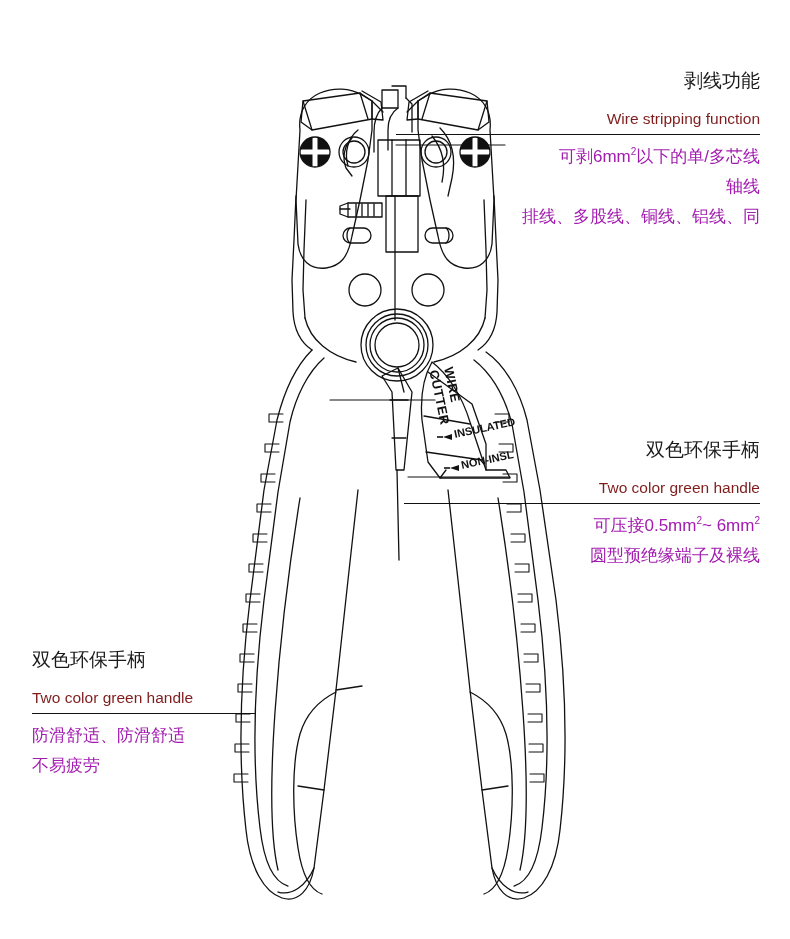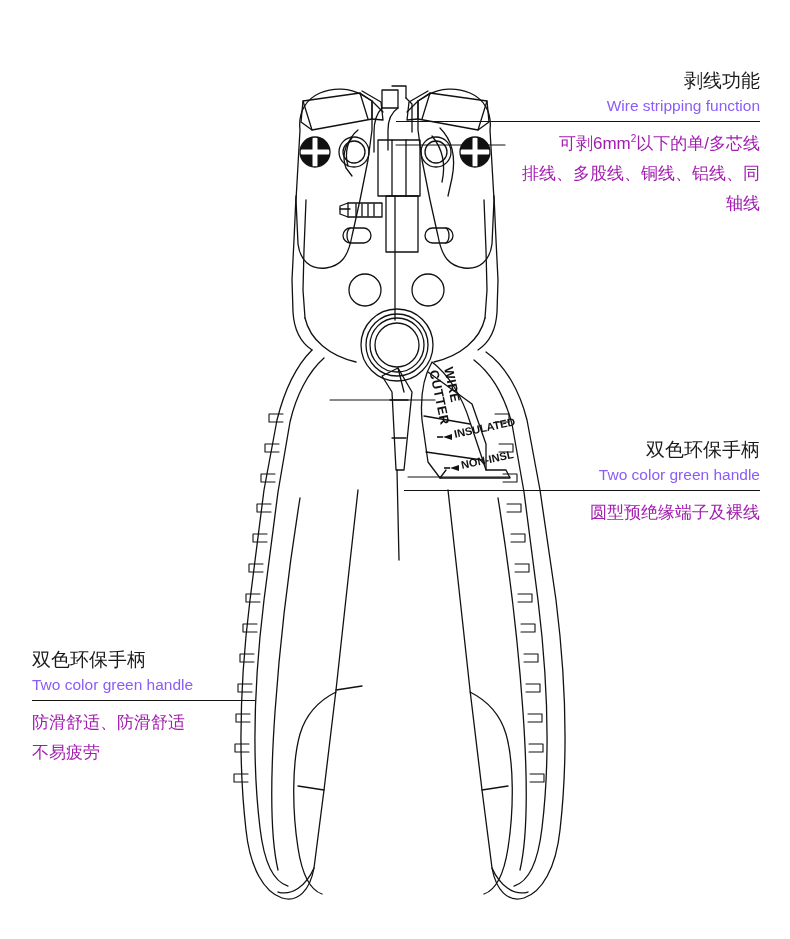--- a/index.html
+++ b/index.html
@@ -38,23 +38,23 @@
   }
   .callout .heading {
     font-size: 19px;
     line-height: 26px;
     color: #1a1a1a;
     white-space: nowrap;
   }
   .callout .subheading {
     font-size: 15.5px;
     line-height: 21px;
-    color: #8b5cf6;
+    color: #7f1d1d;
     white-space: nowrap;
-    margin-top: 1px;
+    margin-top: 14px;
   }
   .callout .rule {
     height: 0;
     border-top: 1px solid #111111;
     margin-top: 5px;
   }
   .callout .desc {
     margin-top: 7px;
   }
   .callout .desc-line {
@@ -316,31 +316,32 @@
       <path d="M450 468 h-6" stroke="#111111" stroke-width="1.6"></path>
     </g>
   </svg>
 
   <div class="callout align-right" id="callout-stripping">
     <div class="heading">剥线功能</div>
     <div class="subheading">Wire stripping function</div>
     <div class="rule"></div>
     <div class="desc">
       <div class="desc-line"><span>可剥6mm</span><sup>2</sup><span>以下的单/多芯线</span></div>
+      <div class="desc-line">轴线</div>
       <div class="desc-line">排线、多股线、铜线、铝线、同</div>
-      <div class="desc-line">轴线</div>
     </div>
   </div>
 
 
   <div class="callout align-right" id="callout-handle-right">
     <div class="heading">双色环保手柄</div>
     <div class="subheading">Two color green handle</div>
     <div class="rule"></div>
     <div class="desc">
+      <div class="desc-line"><span>可压接0.5mm</span><sup>2</sup><span>~ 6mm</span><sup>2</sup></div>
       <div class="desc-line">圆型预绝缘端子及裸线</div>
     </div>
   </div>
 
   <div class="callout align-left" id="callout-handle-bottom">
     <div class="heading">双色环保手柄</div>
     <div class="subheading">Two color green handle</div>
     <div class="rule"></div>
     <div class="desc">
       <div class="desc-line">防滑舒适、防滑舒适</div>

